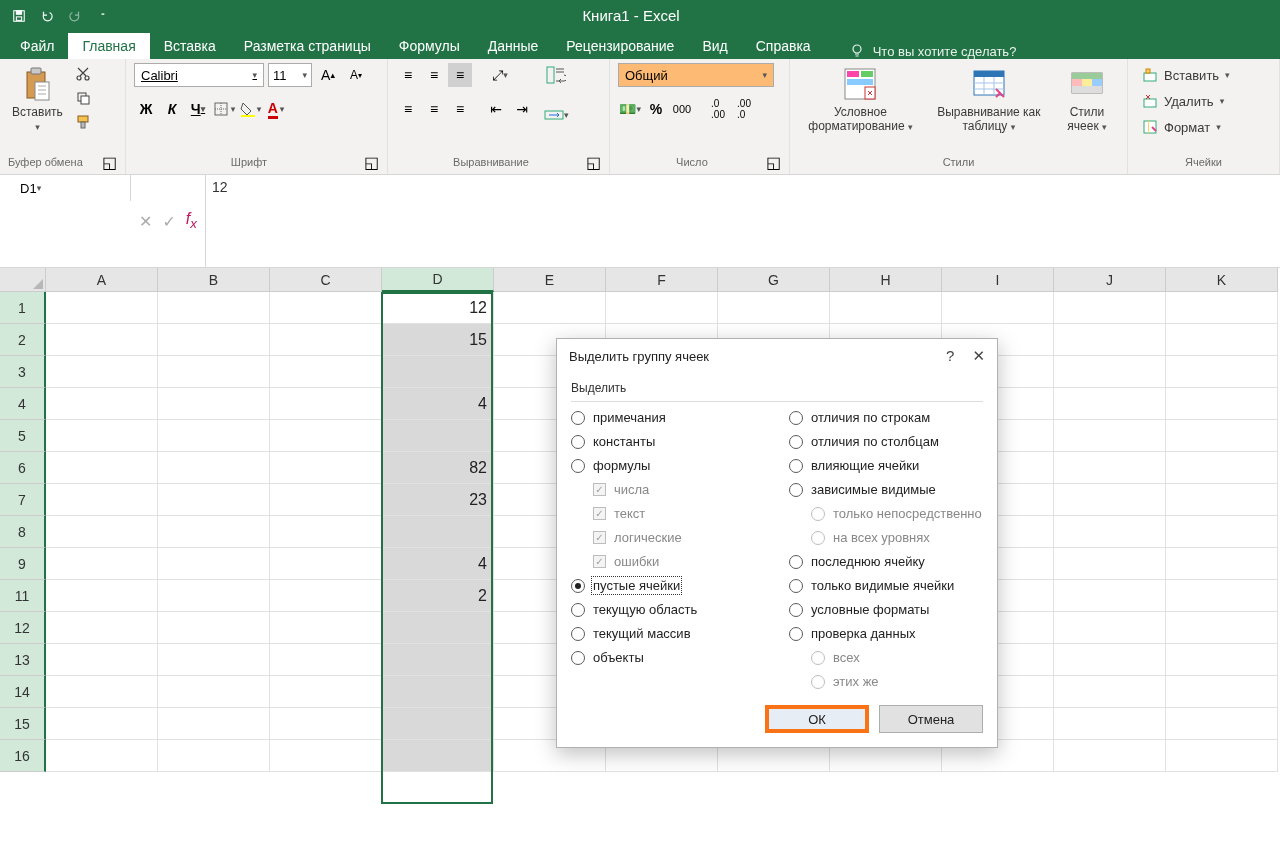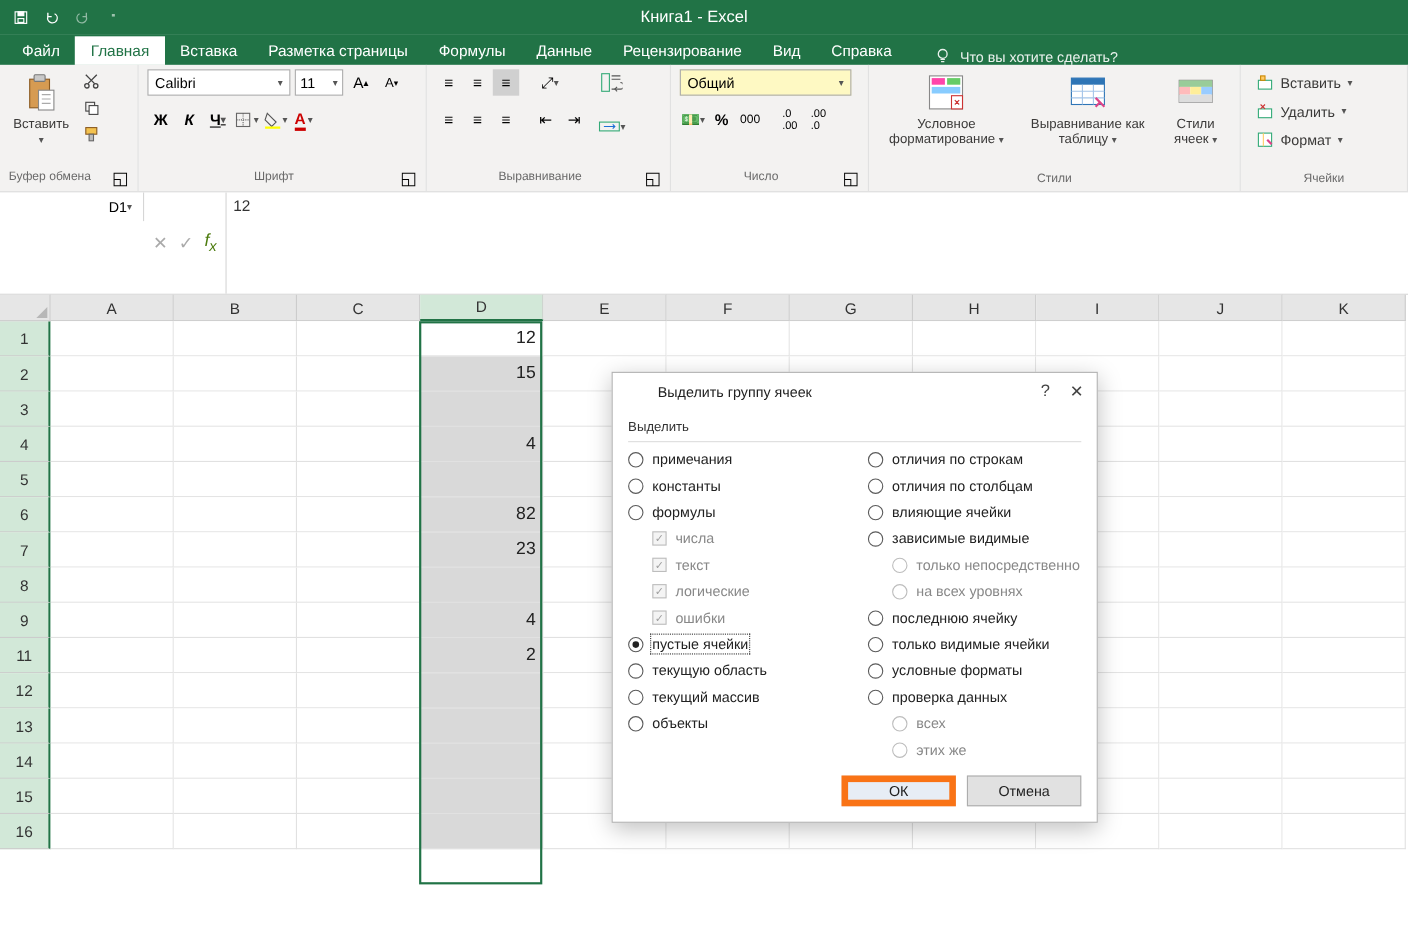--- a/index.html
+++ b/index.html
@@ -25,36 +25,36 @@
 .group-label { font-size: 11px; color: #6a6a6a; text-align: center; padding: 2px 0 4px; display: flex; justify-content: center; align-items: center; gap: 4px; }
 .group-label-row { display: flex; align-items: center; justify-content: space-between; }
 
 .big-btn { display: flex; flex-direction: column; align-items: center; padding: 2px 4px; cursor: pointer; font-size: 12px; color: #3b3a39; text-align: center; }
 .big-btn .icon { width: 38px; height: 38px; display: flex; align-items: center; justify-content: center; }
 .big-btn .lbl { margin-top: 2px; line-height: 1.2; }
 .small-btn { width: 24px; height: 22px; display: flex; align-items: center; justify-content: center; cursor: pointer; color: #3b3a39; }
 .small-stack { display: flex; flex-direction: column; gap: 2px; }
 
 .font-row1 { display: flex; align-items: center; gap: 4px; margin-bottom: 10px; }
-.font-name { width: 130px; height: 24px; border: 1px solid #ababab; background: #fff; font-size: 13px; padding: 0 6px; display: flex; align-items: center; justify-content: space-between; }
+.font-name { width: 130px; height: 24px; border: 1px solid #ababab; background: #fff; font-size: 13px; padding: 0 6px; display: flex; align-items: center; justify-content: space-between; text-decoration: underline; }
 .font-size { width: 44px; height: 24px; border: 1px solid #ababab; background: #fff; font-size: 13px; padding: 0 4px; display: flex; align-items: center; justify-content: space-between; }
 .font-row2 { display: flex; align-items: center; gap: 2px; }
 .fbtn { min-width: 24px; height: 24px; display: flex; align-items: center; justify-content: center; cursor: pointer; font-size: 14px; }
 .align-btn { display: flex; align-items: center; justify-content: center; cursor: pointer; }
 .align-extra { display: flex; flex-direction: column; gap: 2px; margin-left: 6px; }
 
-.num-format { width: 156px; height: 24px; border: 1px solid #ababab; background: #fef9c3; font-size: 13px; padding: 4px 6px; display: flex; align-items: center; justify-content: space-between; margin-bottom: 10px; }
+.num-format { width: 156px; height: 24px; border: 1px solid #ababab; background: #fdba74; font-size: 13px; padding: 4px 6px; display: flex; align-items: center; justify-content: space-between; margin-bottom: 10px; }
 .num-row { display: flex; gap: 2px; }
 
 .cells-stack { display: flex; flex-direction: column; gap: 2px; }
 .cells-btn { display: flex; align-items: center; gap: 6px; padding: 0 6px; height: 24px; cursor: pointer; font-size: 13px; color: #3b3a39; }
 
 
 .fx-area { display: flex; border-bottom: 1px solid #d6d6d6; background: #fff; }
-.name-box { width: 131px; height: 26px; border-right: 1px solid #d6d6d6; display: flex; align-items: center; padding: 0 10px; font-size: 13px; justify-content: flex-end; }
+.name-box { width: 131px; height: 26px; border-right: 1px solid #d6d6d6; display: flex; align-items: center; padding: 0 20px; font-size: 13px; justify-content: flex-start; }
 .fx-controls { display: flex; align-items: center; padding: 0 8px; gap: 10px; border-right: 1px solid #d6d6d6; }
 .fx-input-wrap { flex: 1; height: 92px; display: flex; align-items: flex-start; padding: 4px 6px; font-size: 14px; color: #333; }
 
 
 .grid-wrap { position: relative; }
 .col-headers { display: flex; height: 24px; }
 .corner { width: 46px; background: #e6e6e6; border-right: 1px solid #ccc; border-bottom: 1px solid #ccc; position: relative; }
 .corner::after { content: ''; position: absolute; right: 2px; bottom: 2px; width: 0; height: 0; border-left: 10px solid transparent; border-bottom: 10px solid #b7b7b7; }
 .ch { width: 112px; background: #e6e6e6; border-right: 1px solid #ccc; border-bottom: 1px solid #ccc; display: flex; align-items: center; justify-content: center; font-size: 14px; color: #333; }
 .ch.selcol { background: #d2e8d8; border-bottom: 2px solid #217346; }
@@ -62,38 +62,38 @@
 .row { display: flex; height: 32px; }
 .rh { width: 46px; background: #e6e6e6; border-right: 1px solid #ccc; border-bottom: 1px solid #ccc; display: flex; align-items: center; justify-content: center; font-size: 14px; color: #333; }
 .rh.selrow { background: #d2e8d8; border-right: 2px solid #217346; }
 .cell { width: 112px; border-right: 1px solid #e1e1e1; border-bottom: 1px solid #e1e1e1; display: flex; align-items: center; justify-content: flex-end; padding: 0 6px; font-size: 16px; color: #222; background: #fff; }
 .cell.sel { background: #d9d9d9; }
 .cell.active { background: #fff; }
 .sel-border { position: absolute; border: 2px solid #217346; pointer-events: none; }
 
 
 .dialog { position: absolute; left: 556px; top: 338px; width: 442px; background: #fff; border: 1px solid #b1b1b1; box-shadow: 0 6px 20px rgba(0,0,0,.25); font-size: 13px; color: #222; }
-.dlg-title { height: 34px; display: flex; align-items: center; padding: 0 12px; justify-content: space-between; margin-left: 29px; }
+.dlg-title { height: 34px; display: flex; align-items: center; padding: 0 12px; justify-content: space-between; }
 .dlg-title .tbuttons { display: flex; gap: 18px; font-size: 15px; color: #444; }
 .dlg-title .tbuttons span { cursor: pointer; }
 .dlg-body { padding: 4px 14px 14px; }
 .dlg-group-label { font-size: 12px; color: #333; margin: 4px 0 6px; }
 .dlg-cols { display: flex; gap: 24px; }
 .dlg-col { flex: 1; display: flex; flex-direction: column; gap: 9px; }
 .radio-row { display: flex; align-items: center; gap: 8px; cursor: pointer; }
 .radio-row.sub { margin-left: 22px; color: #888; }
 .radio-row.sub .cb { width: 13px; height: 13px; border: 1px solid #bdbdbd; background: #f4f4f4; display: inline-flex; align-items: center; justify-content: center; font-size: 10px; color: #9f9f9f; }
 .radio-row .r { width: 14px; height: 14px; border: 1px solid #5a5a5a; border-radius: 50%; display: inline-flex; align-items: center; justify-content: center; }
 .radio-row .r.dis { border-color: #bdbdbd; }
 .radio-row .r .dot { width: 6px; height: 6px; background: #222; border-radius: 50%; }
 .radio-row.selected { }
 .radio-row.selected .txt { outline: 1px dotted #333; outline-offset: 1px; }
 .dlg-btns { display: flex; justify-content: flex-end; gap: 10px; margin-top: 16px; }
 .dlg-btn { width: 104px; height: 28px; border: 1px solid #adadad; background: #e1e1e1; cursor: pointer; font-size: 13px; display: flex; align-items: center; justify-content: center; }
-.dlg-btn.primary { border: 6px solid #f97316; background: #e7edf5; }
+.dlg-btn.primary { border: 4px solid #f97316; background: #e7edf5; }
 
 .caret { font-size: 9px; color: #555; }
 svg { display: block; }
 </style>
 </head>
 <body>
 
 <div class="titlebar">
   <div class="qat">
     <div class="qat-btn">
@@ -379,21 +379,21 @@
 </div>
 
 <div class="fx-area">
   <div class="name-box">
       <span>D1</span>
       <span class="caret">▾</span>
     </div>
   <div class="fx-controls">
     <span style="color:#aaa">✕</span>
     <span style="color:#aaa">✓</span>
-    <span style="font-style:italic;color:#4d7c0f">f<sub>x</sub></span>
+    <span style="font-style:italic;color:#be185d">f<sub>x</sub></span>
   </div>
   <div class="fx-input-wrap">
       <span>12</span>
     </div>
 </div>
 
 <div class="grid-wrap">
   <div class="col-headers" id="col-headers">
     <div class="corner"></div>
   <div class="ch">A</div>

